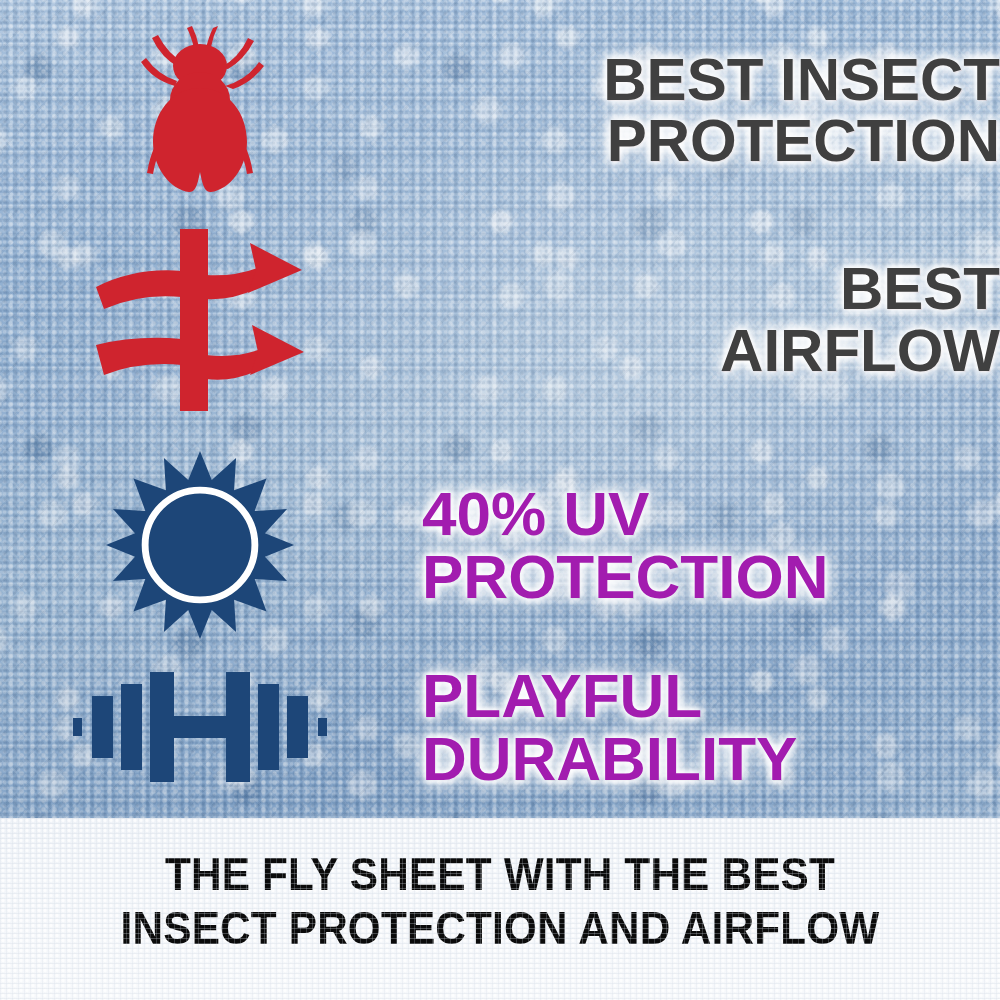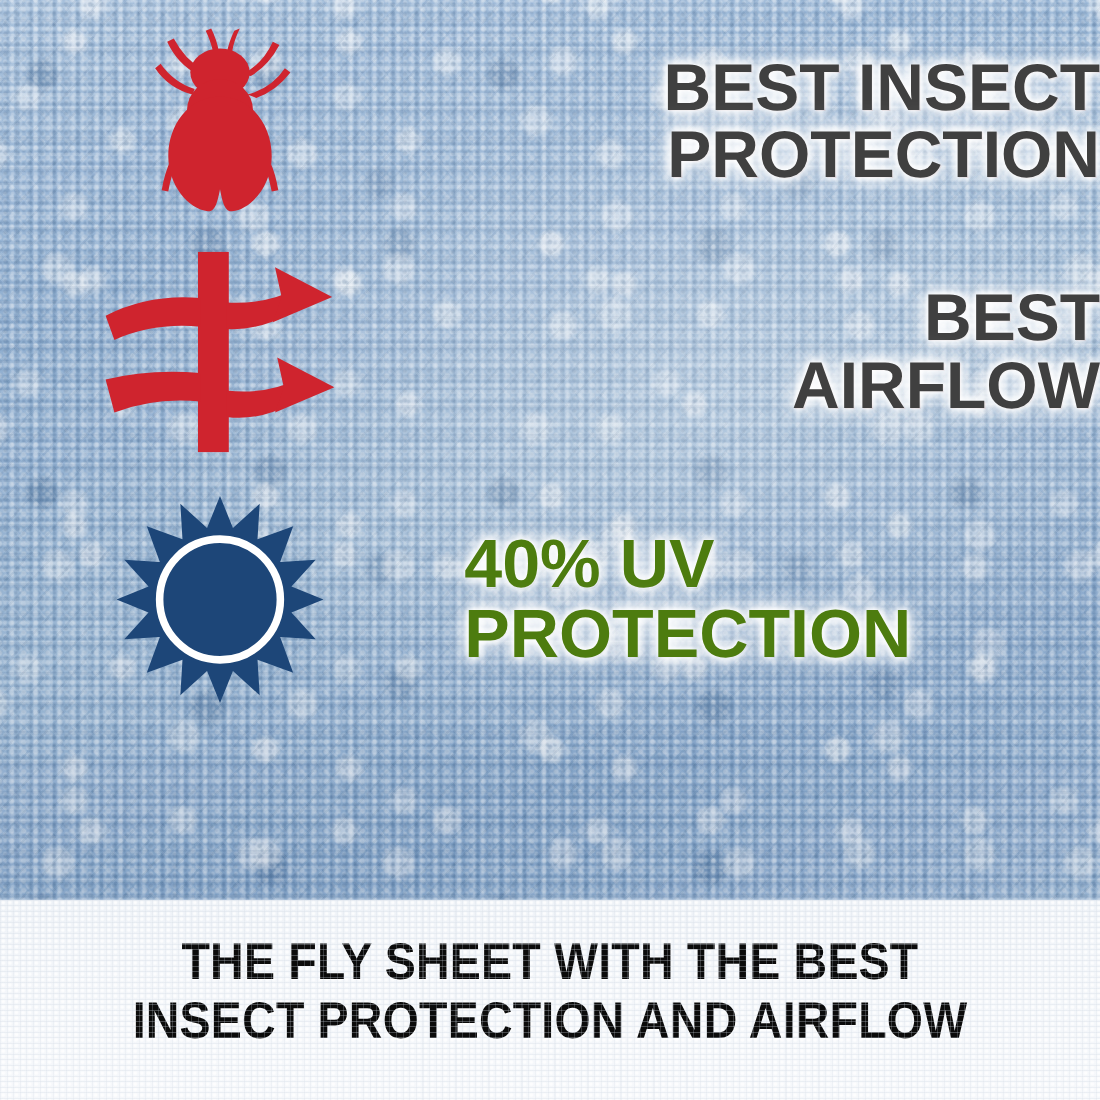--- a/index.html
+++ b/index.html
@@ -144,21 +144,21 @@
   }
   .label.red{
     color:#404040;
     text-shadow:
       0 0 7px #ffffff, 0 0 7px #ffffff, 0 0 12px #ffffff,
       0 0 18px rgba(255,255,255,.95), 0 0 26px rgba(255,255,255,.7),
       1px 1px 0 rgba(120,14,18,.30);
     text-align: right;
   }
   .label.navy{
-    color:#4d7c0f;
+    color:#a21caf;
     text-shadow:
       0 0 7px #ffffff, 0 0 7px #ffffff, 0 0 12px #ffffff,
       0 0 18px rgba(255,255,255,.95), 0 0 26px rgba(255,255,255,.7),
       1px 1px 0 rgba(9,32,60,.28);
   }
 
   #row-1{ top:20px;  height:180px; }
   #row-2{ top:222px; height:195px; }
   #row-3{ top:440px; height:210px; }
   #row-4{ top:652px; height:150px; }
@@ -258,19 +258,43 @@
                      L-67.9,-67.9 L-34.8,-55.8 L-36.8,-88.8 L-12.0,-66.3 Z"></path>
           </g>
           <circle cx="0" cy="0" r="56" fill="none" stroke="#ffffff" stroke-width="7"></circle>
         </svg>
       </span>
     </div>
     <div class="label navy" id="label-3">40% UV
 PROTECTION</div>
   </div>
 
+  <div class="row" id="row-4">
+    <div class="icon-cell">
+      <span>
+        <svg width="254" height="126" viewBox="0 0 254 126">
+          <g fill="#1d4678">
+
+            <rect x="0" y="54" width="9" height="18"></rect>
+            <rect x="19" y="32" width="21" height="62"></rect>
+            <rect x="48" y="20" width="21" height="86"></rect>
+            <rect x="77" y="8" width="24" height="110"></rect>
+
+            <rect x="101" y="52" width="52" height="22"></rect>
+
+            <rect x="153" y="8" width="24" height="110"></rect>
+            <rect x="185" y="20" width="21" height="86"></rect>
+            <rect x="214" y="32" width="21" height="62"></rect>
+            <rect x="245" y="54" width="9" height="18"></rect>
+          </g>
+        </svg>
+      </span>
+    </div>
+    <div class="label navy" id="label-4">PLAYFUL
+DURABILITY</div>
+  </div>
 
   <div id="caption-band">
     <div id="caption-text">THE FLY SHEET WITH THE BEST
 INSECT PROTECTION AND AIRFLOW</div>
   </div>
 
 </div>
 
 </body></html>

